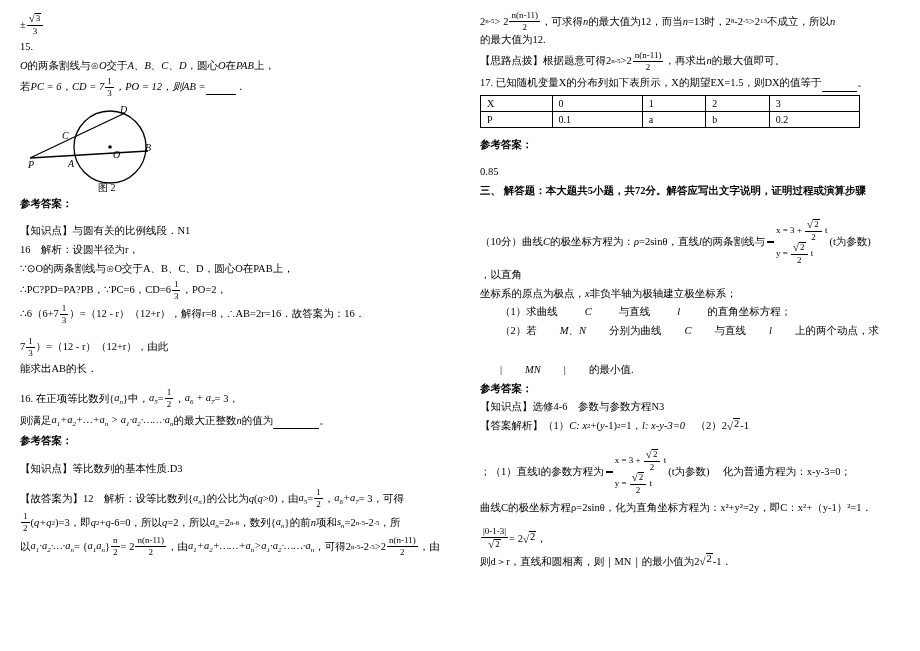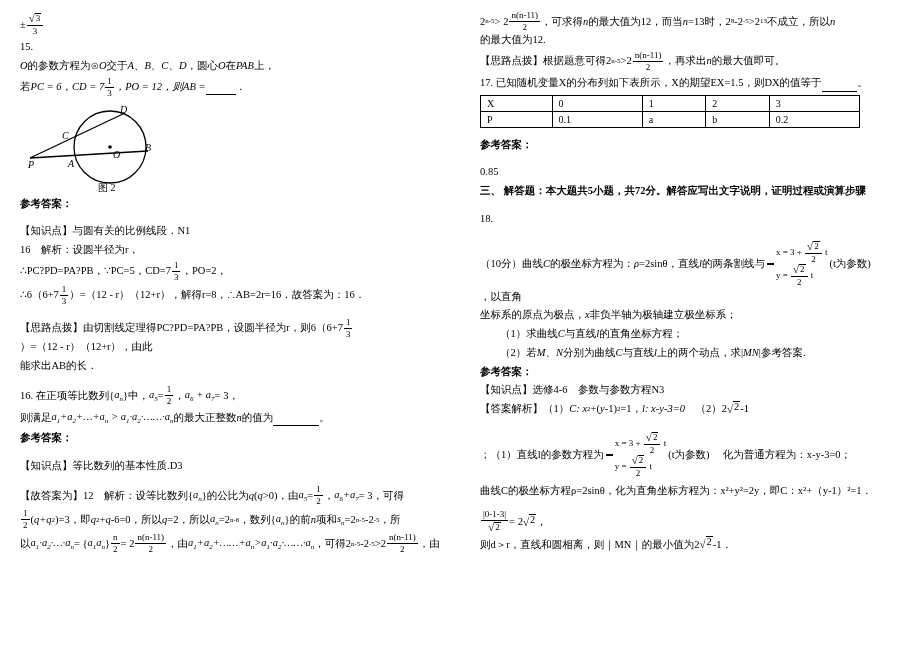--- a/index.html
+++ b/index.html
@@ -69,21 +69,21 @@
         <span class="num"><span class="radical">
             <span class="sqrt">3</span>
           </span></span>
         <span class="den">3</span>
       </span>
   </div>
 
   <div class="line">15.</div>
   <div class="line">
       <span class="italic">O</span>
-      <span>的参数方程为⊙</span>
+      <span>的两条割线与⊙</span>
       <span class="italic">O</span>
       <span>交于</span>
       <span class="italic">A、B、C、D</span>
       <span>，圆心</span>
       <span class="italic">O</span>
       <span>在</span>
       <span class="italic">PAB</span>
       <span>上，</span>
   </div>
   <div class="line">
@@ -106,37 +106,38 @@
     <text x="42" y="37" font-size="10" font-style="italic" font-family="serif">C</text>
     <text x="100" y="11" font-size="10" font-style="italic" font-family="serif">D</text>
     <text x="93" y="56" font-size="10" font-style="italic" font-family="serif">O</text>
     <text x="78" y="89" font-size="10" font-family="SimSun">图 2</text>
   </svg>
 
   <div class="line ans">参考答案：</div>
   <div class="gap"></div>
   <div class="line">【知识点】与圆有关的比例线段．N1</div>
   <div class="line">16　解析：设圆半径为r，</div>
-  <div class="line">
-    <span>∴PC?PD=PA?PB，∵PC=5，CD=7</span>
+  <div class="line">∵⊙O的两条割线与⊙O交于A、B、C、D，圆心O在PAB上，</div>
+  <div class="line">
+    <span>∴PC?PD=PA?PB，∵PC=6，CD=6</span>
       <span class="frac">
         <span class="num">1</span>
         <span class="den">3</span>
       </span>
       <span>，PO=2，</span>
   </div>
   <div class="line">
     <span>∴6（6+</span>7<span class="frac">
         <span class="num">1</span>
         <span class="den">3</span>
       </span><span>）=（12 - r）（12+r），解得r=8，∴AB=2r=16．故答案为：16．</span>
   </div>
   <div class="gap"></div>
   <div class="line">
-    <span>【思路点拨】由切割线定理得PC?PD=PA?PB，设圆半径为r，则6（6+</span>7<span class="frac">
+    7<span class="frac">
         <span class="num">1</span>
         <span class="den">3</span>
       </span><span>）=（12 - r）（12+r），由此</span>
   </div>
   <div class="line">能求出AB的长．</div>
   <div class="gap"></div>
 
   <div class="line">
     <span>16. 在正项等比数列</span>{<span class="italic">a<sub>n</sub></span>}<span>中，</span>
     <span class="italic">a<sub>5</sub></span> = <span class="frac">
@@ -216,21 +217,20 @@
   </tbody>
     </table>
 
   <div class="gap"></div>
   <div class="line ans">参考答案：</div>
   <div class="gap"></div>
   <div class="line">0.85</div>
 
   <div class="line ans">三、 解答题：本大题共5小题，共72分。解答应写出文字说明，证明过程或演算步骤</div>
   <div class="gap"></div>
-  <div class="line">18.</div>
   <div class="gap"></div>
 
   <div class="line">
     <span>（10分）曲线</span> <span class="italic">C</span> <span>的极坐标方程为：</span> <span class="italic">ρ</span>=2sinθ <span>，直线</span> <span class="italic">l</span> <span>的两条割线与</span>
     <span class="case">
       <span class="case-inner">
         <div>x = 3 + <span class="frac">
               <span class="num"><span class="radical">
                   <span class="sqrt">2</span>
                 </span></span>
@@ -244,25 +244,25 @@
             </span> t</div>
       </span>
     </span>(t为参数)
     <span>，以直角</span>
   </div>
   <div class="line">
     <span>坐标系的原点为极点，</span>
       <span class="italic">x</span>
       <span>非负半轴为极轴建立极坐标系；</span>
   </div>
-  <div class="line" style="padding-left:20px;">
+  <div class="line" style="padding-left:20px;gap:27px;">
     <span>（1）求曲线</span> <span class="italic">C</span> 与直线 <span class="italic">l</span> <span>的直角坐标方程；</span>
   </div>
-  <div class="line" style="padding-left:20px;">
-    <span>（2）若</span> <span class="italic">M、N</span> <span>分别为曲线</span> <span class="italic">C</span> 与直线 <span class="italic">l</span> <span>上的两个动点，求</span> |<span class="italic">MN</span>| <span>参考答案.</span>
+  <div class="line" style="padding-left:20px;gap:23px;">
+    <span>（2）若</span> <span class="italic">M、N</span> <span>分别为曲线</span> <span class="italic">C</span> 与直线 <span class="italic">l</span> <span>上的两个动点，求</span> |<span class="italic">MN</span>| <span>的最小值.</span>
   </div>
 
   <div class="line ans">参考答案：</div>
   <div class="line">【知识点】选修4-6　参数与参数方程N3</div>
   <div class="line">
     <span>【答案解析】（1）</span> <span class="italic">C: x</span><sup>2</sup>+(<span class="italic">y</span>-1)<sup>2</sup>=1，<span class="italic">l: x-y-3=0</span> <span>　（2）</span> 2<span class="radical">
         <span class="sqrt">2</span>
       </span>-1
   </div>
   <div class="gap"></div>

